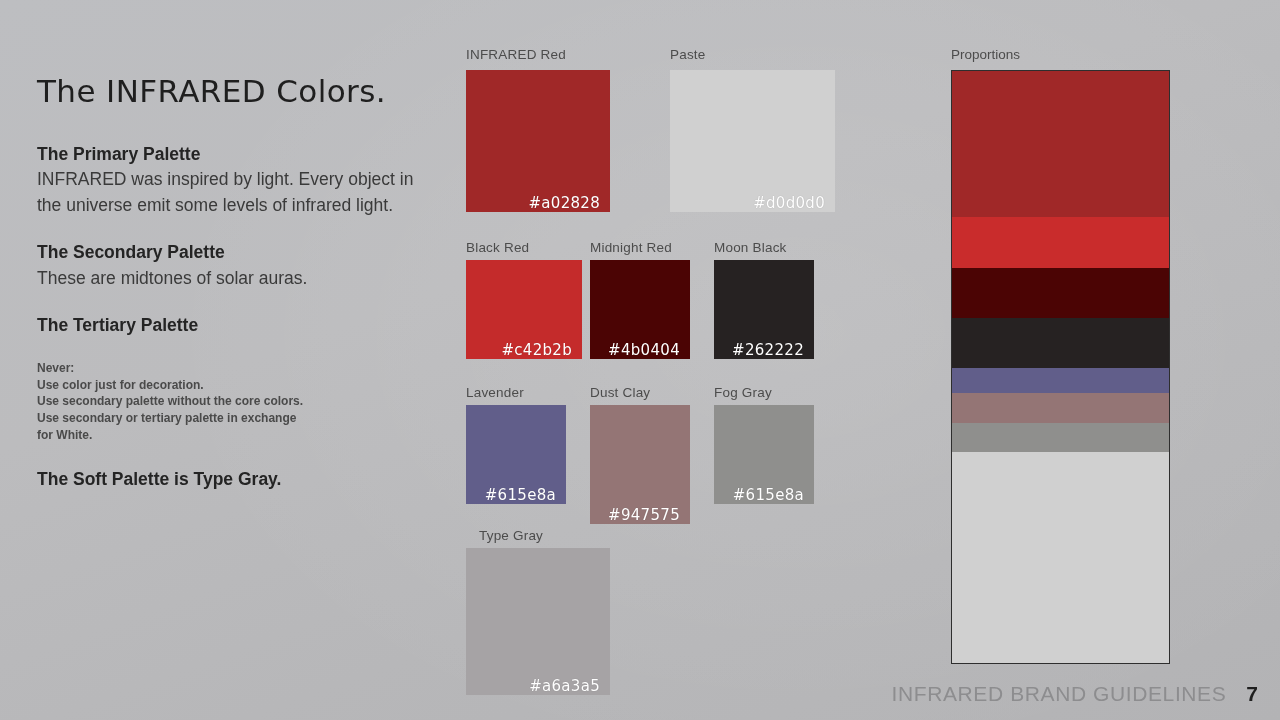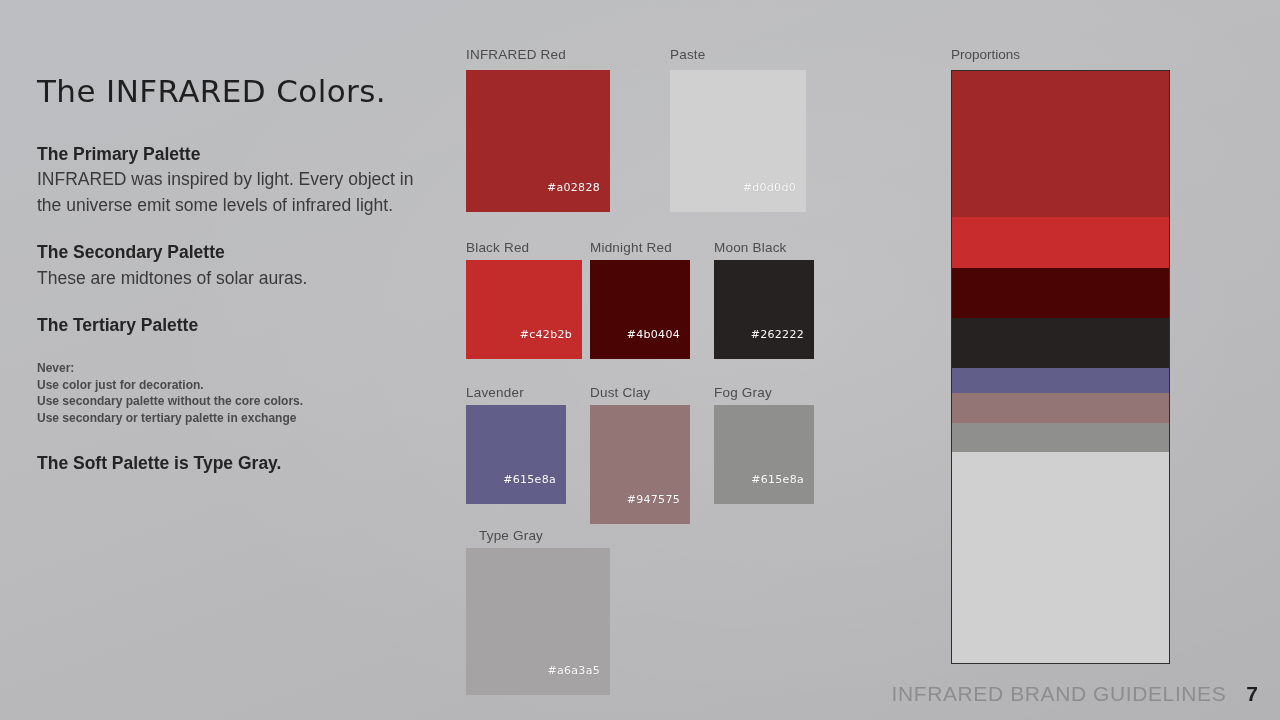--- a/index.html
+++ b/index.html
@@ -30,22 +30,22 @@
   .never-l{font-size:12px;color:#4a4a4a;line-height:1.38;margin:0;font-weight:bold;}
   .soft{font-size:17.5px;font-weight:bold;color:#242424;margin:0;}
 
   
   .sw-label{
     position:absolute;font-size:13.5px;color:#4c4c4c;
     letter-spacing:0.2px;white-space:nowrap;
   }
   .sw{position:absolute;}
   .sw-hex{
-    position:absolute;right:10px;bottom:18px;
-    font-size:11px;color:#ffffff;letter-spacing:0.3px;
+    position:absolute;right:10px;bottom:0;
+    font-size:15px;color:#ffffff;letter-spacing:0.3px;
     font-family:"DejaVu Sans","Liberation Sans",sans-serif;
     text-shadow:0 0 1px rgba(0,0,0,0.25);
   }
 
   
   #prop-label{position:absolute;left:951px;top:47px;font-size:13.5px;color:#4c4c4c;}
   #prop-bar{
     position:absolute;left:951px;top:70px;width:219px;height:594px;
     border:1px solid #2e2e2e;box-sizing:border-box;overflow:hidden;
     display:flex;flex-direction:column;
@@ -78,32 +78,33 @@
 
     <div class="blk">
       <p class="blk-h">The Tertiary Palette</p>
     </div>
 
     <div class="never">
       <p class="never-l">Never:</p>
       <p class="never-l">Use color just for decoration.</p>
       <p class="never-l">Use secondary palette without the core colors.</p>
       <p class="never-l">Use secondary or tertiary palette in exchange</p>
+      <p class="never-l">for White.</p>
     </div>
 
     <p class="soft">The Soft Palette is Type Gray.</p>
   </div>
 
   <div class="sw-label" style="left:466px;top:47px;">INFRARED Red</div>
   <div class="sw" style="left: 466px; top: 70px; width: 144px; height: 142px; background-color: rgb(160, 40, 40);">
     <span class="sw-hex">#a02828</span>
   </div>
 
   <div class="sw-label" style="left:670px;top:47px;">Paste</div>
-  <div class="sw" style="left: 670px; top: 70px; width: 136px; height: 142px; background-color: rgb(208, 208, 208);">
+  <div class="sw" style="left: 670px; top: 70px; width: 165px; height: 142px; background-color: rgb(208, 208, 208);">
     <span class="sw-hex">#d0d0d0</span>
   </div>
 
   <div class="sw-label" style="left:466px;top:240px;">Black Red</div>
   <div class="sw" style="left: 466px; top: 260px; width: 116px; height: 99px; background-color: rgb(196, 43, 43);">
     <span class="sw-hex">#c42b2b</span>
   </div>
 
   <div class="sw-label" style="left:590px;top:240px;">Midnight Red</div>
   <div class="sw" style="left: 590px; top: 260px; width: 100px; height: 99px; background-color: rgb(75, 4, 4);">

